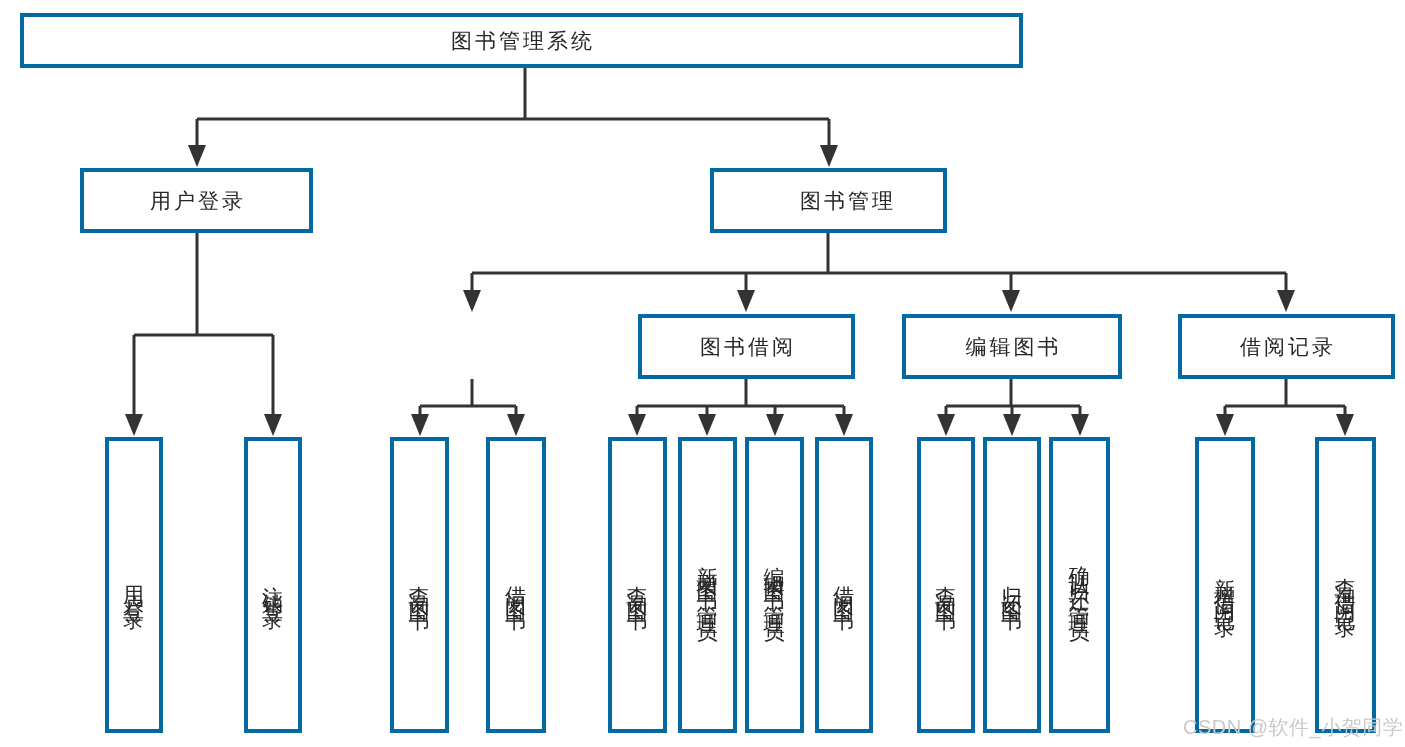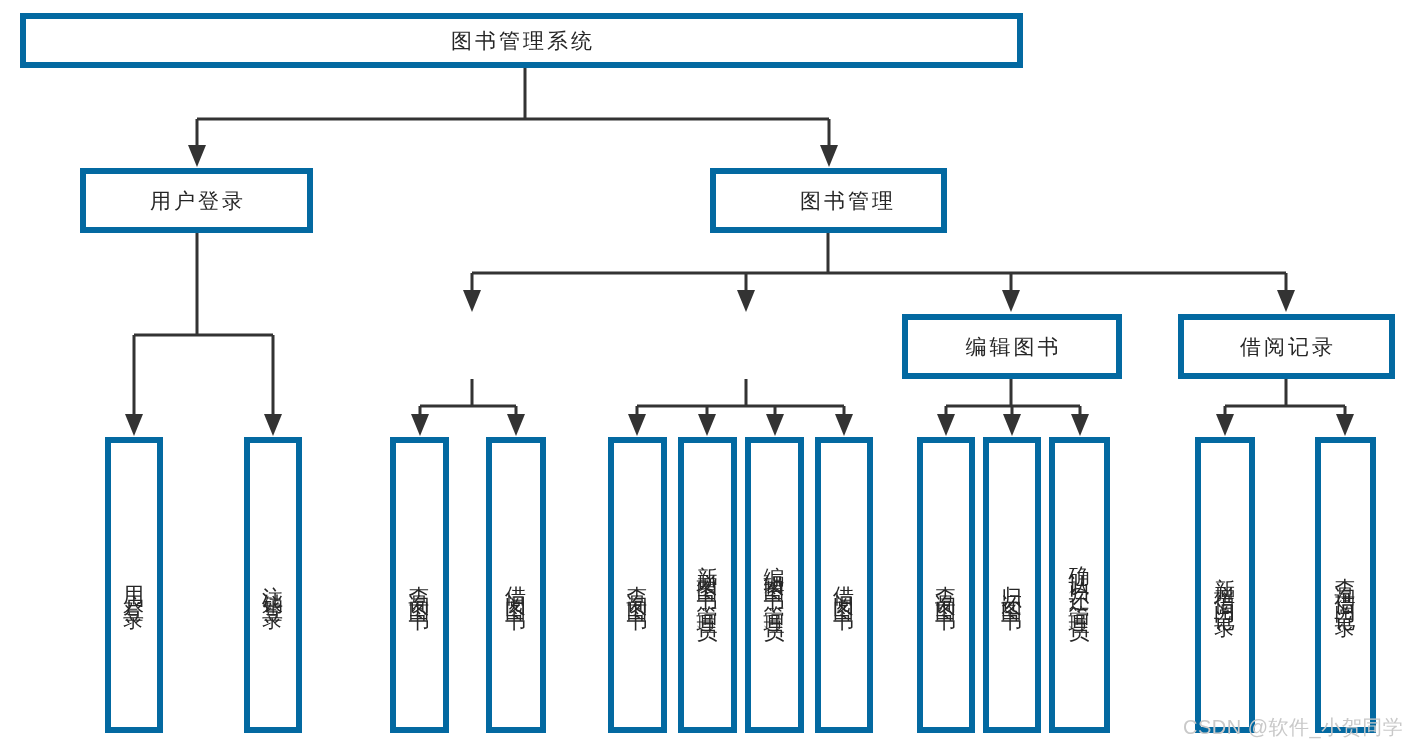--- a/index.html
+++ b/index.html
@@ -3,21 +3,21 @@
 <meta charset="utf-8">
 <title>图书管理系统</title>
 <style>
   html,body{margin:0;padding:0;background:#ffffff;}
   .stage{
     position:relative;width:1405px;height:747px;background:#ffffff;overflow:hidden;
     font-family:"Liberation Sans","DejaVu Sans",sans-serif;color:#262626;
   }
   .connectors{position:absolute;left:0;top:0;z-index:1;}
   .box{
-    position:absolute;background:#ffffff;border:6px solid #0369a1;box-sizing:border-box;
+    position:absolute;background:#ffffff;border:4px solid #0369a1;box-sizing:border-box;
     display:flex;align-items:center;justify-content:center;z-index:2;
   }
   .hbox span{font-size:21px;letter-spacing:3px;text-indent:3px;white-space:nowrap;}
   .vbox span{
     writing-mode:vertical-rl;text-orientation:mixed;
     font-size:21px;letter-spacing:8px;line-height:1;white-space:nowrap;
   }
   .watermark{
     position:absolute;left:1183px;top:714px;z-index:5;
     font-size:20px;color:#c9c9c9;white-space:nowrap;letter-spacing:0.5px;
@@ -72,20 +72,23 @@
     <span>图书管理系统</span>
   </div>
 
   <div class="box hbox" style="left:80px;top:168px;width:233px;height:65px;">
     <span>用户登录</span>
   </div>
   <div class="box hbox" style="left:710px;top:168px;width:237px;height:65px;padding-left:36px;">
     <span>图书管理</span>
   </div>
 
+  <div class="box hbox" style="left:638px;top:314px;width:217px;height:65px;">
+    <span>图书借阅</span>
+  </div>
   <div class="box hbox" style="left:902px;top:314px;width:220px;height:65px;">
     <span>编辑图书</span>
   </div>
   <div class="box hbox" style="left:1178px;top:314px;width:217px;height:65px;">
     <span>借阅记录</span>
   </div>
 
   <div class="box vbox" style="left:105px;top:437px;width:58px;height:296px;">
     <span>用户登录</span>
   </div>

